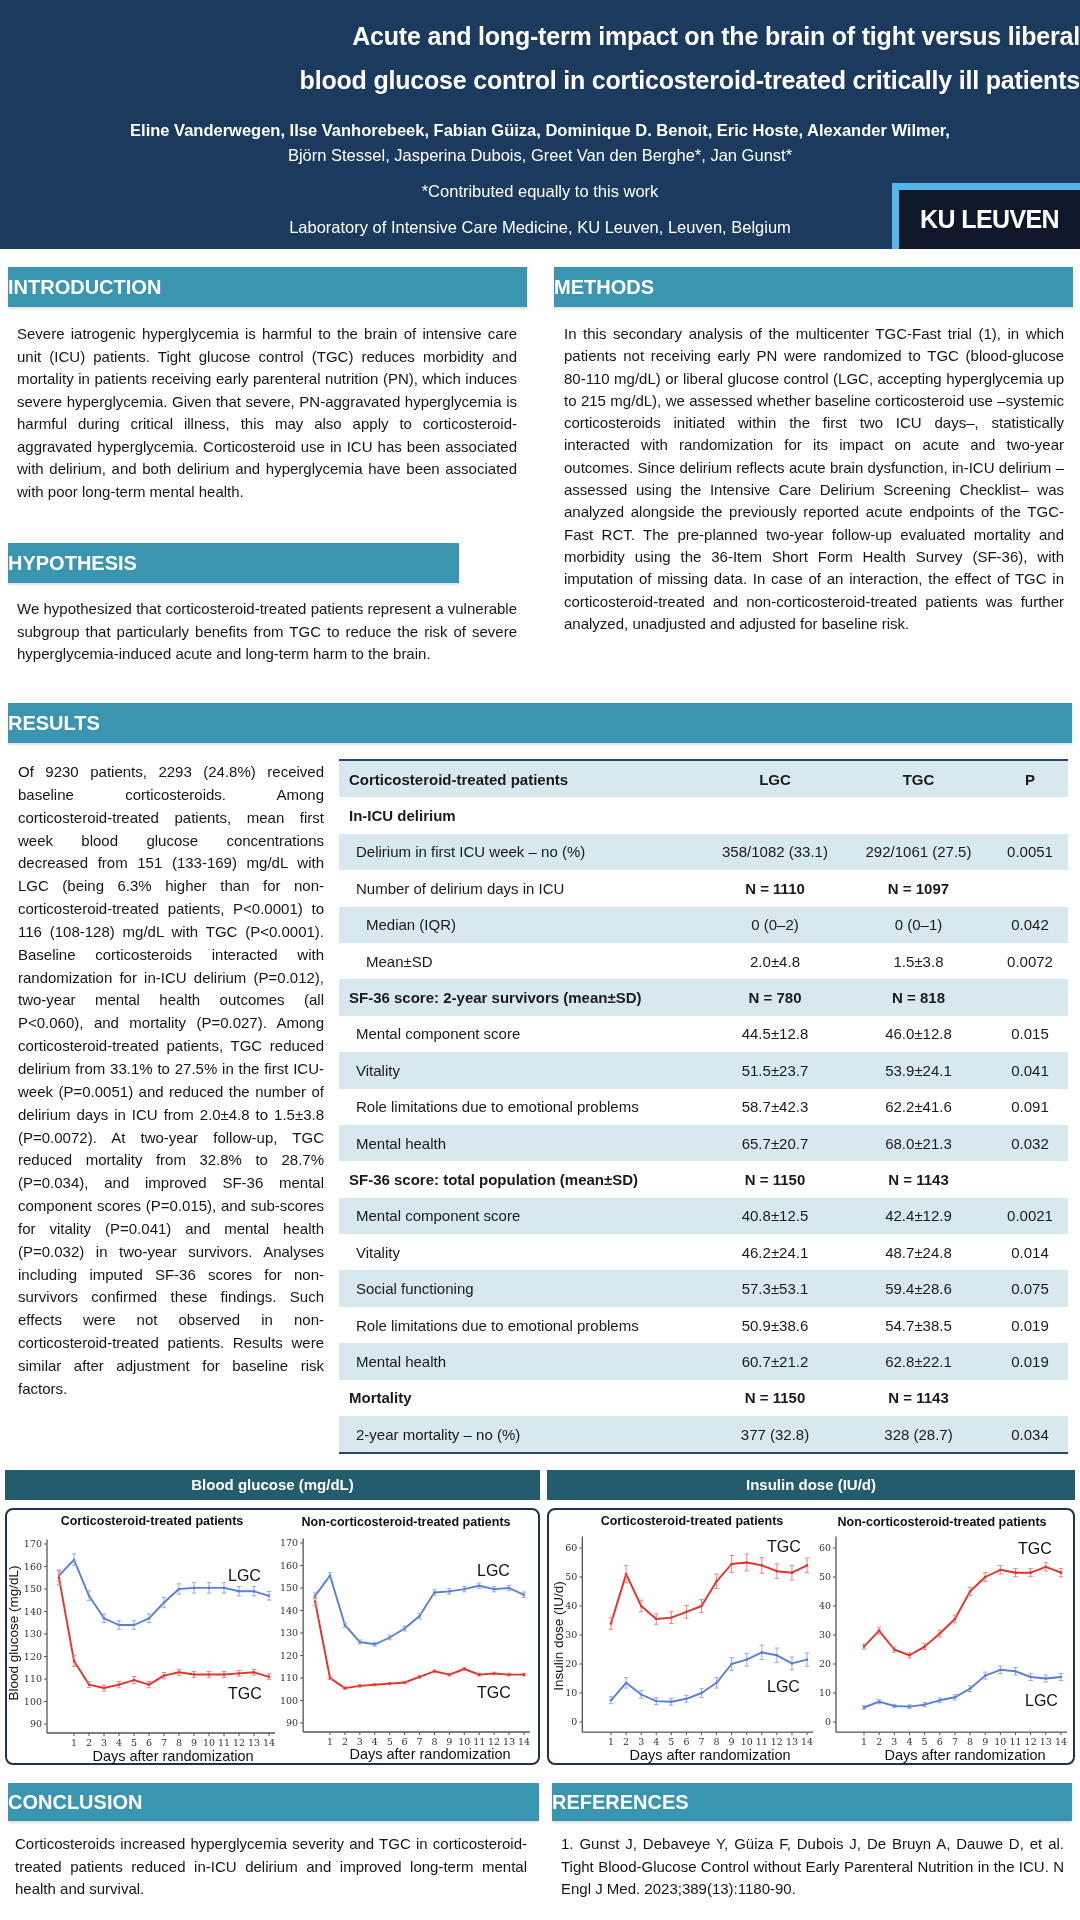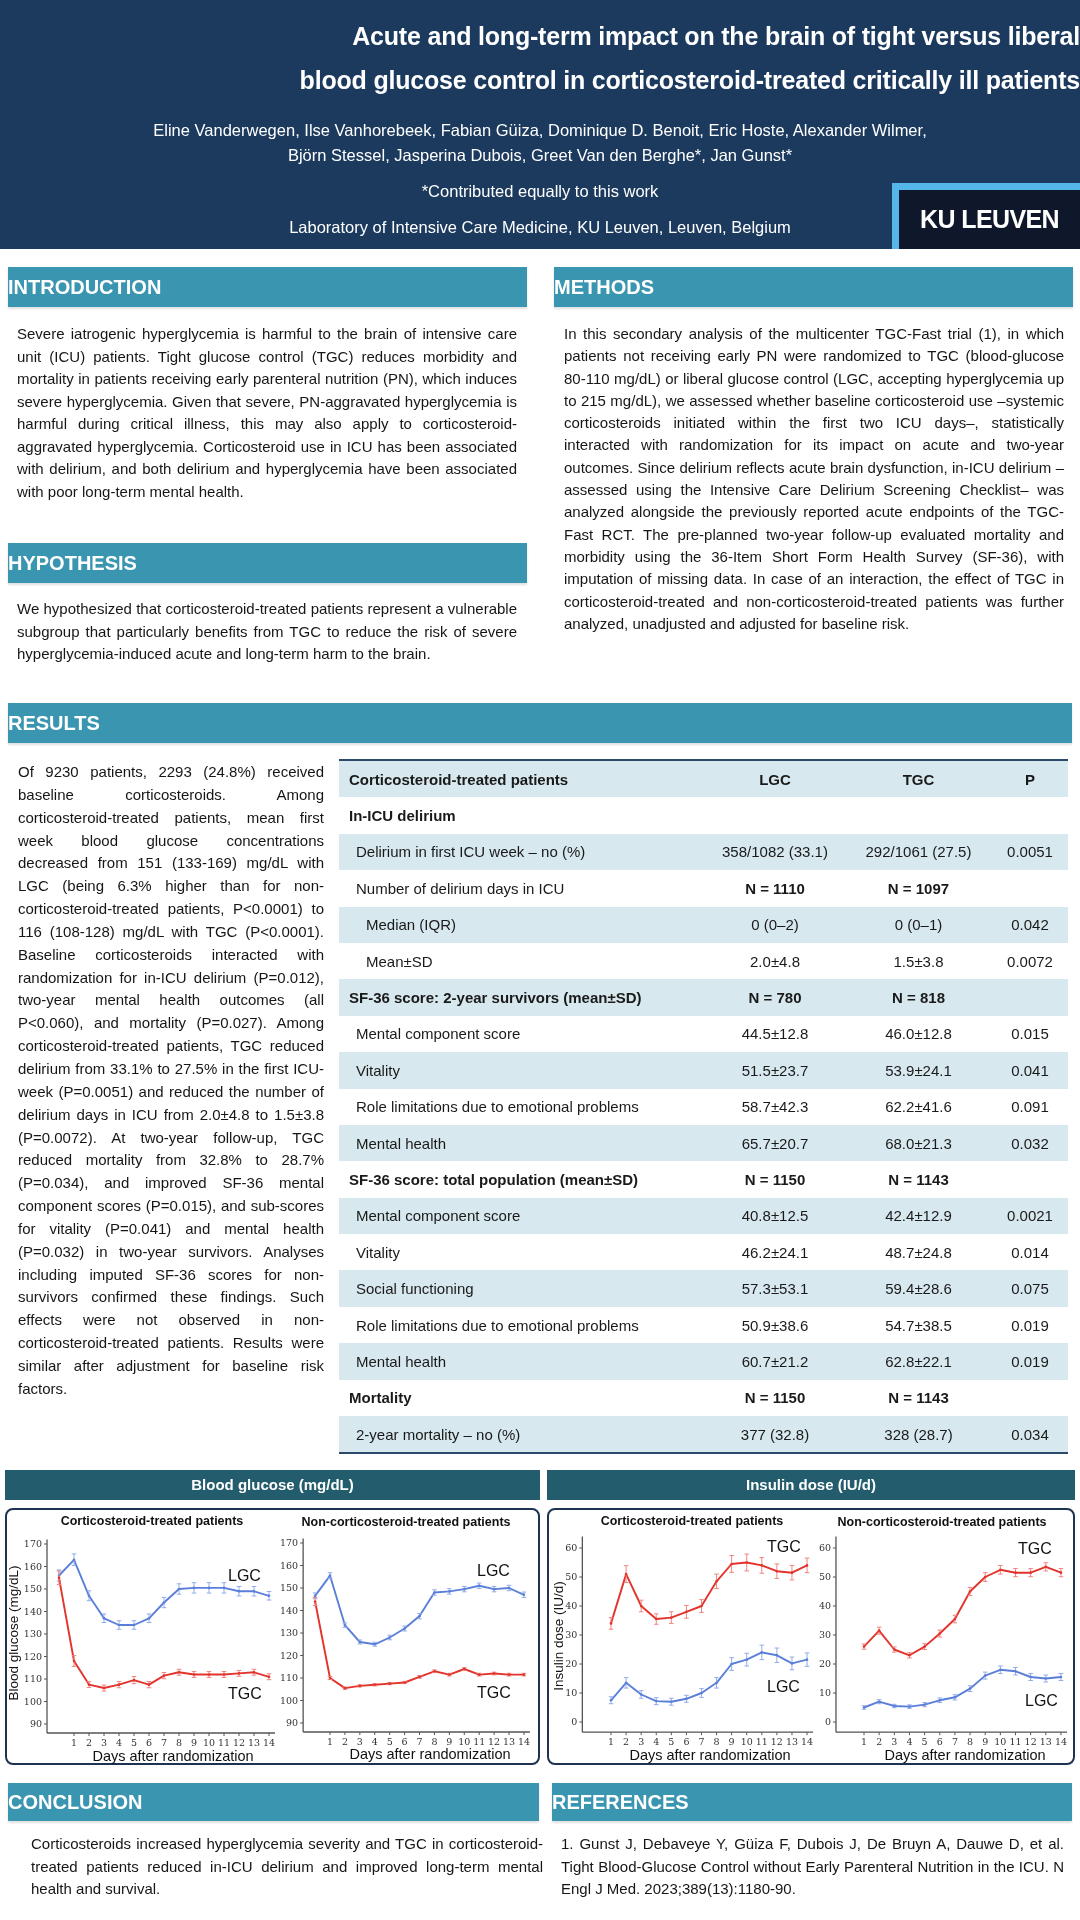--- a/index.html
+++ b/index.html
@@ -48,33 +48,33 @@
   .axlab { font-family:"Liberation Sans", sans-serif; font-size:14.5px; fill:#111; }
   .ylab { font-family:"Liberation Sans", sans-serif; font-size:13.5px; fill:#111; }
   .slab { font-family:"Liberation Sans", sans-serif; font-size:16px; fill:#111; }
 </style>
 </head>
 <body>
 
 <div id="hdr" class="abs">
   <div class="title-line" style="top:22px;">Acute and long-term impact on the brain of tight versus liberal</div>
   <div class="title-line" style="top:66px;">blood glucose control in corticosteroid-treated critically ill patients</div>
-  <div class="author-line" style="top:121px;">Eline Vanderwegen, Ilse Vanhorebeek, Fabian Güiza, Dominique D. Benoit, Eric Hoste, Alexander Wilmer,</div>
+  <div class="author-line" style="top:121px;font-weight:bold;">Eline Vanderwegen, Ilse Vanhorebeek, Fabian Güiza, Dominique D. Benoit, Eric Hoste, Alexander Wilmer,</div>
   <div class="author-line" style="top:146px;">Björn Stessel, Jasperina Dubois, Greet Van den Berghe*, Jan Gunst*</div>
   <div class="hdr-note" style="top:182px;">*Contributed equally to this work</div>
   <div class="hdr-note" style="top:218px;">Laboratory of Intensive Care Medicine, KU Leuven, Leuven, Belgium</div>
   <div id="logo">
     <span>KU LEUVEN</span>
   </div>
 </div>
 
 <div class="sec-h" style="left:8px; top:267px; width:519px;">INTRODUCTION</div>
 <div class="txt" style="left:17px; top:323px; width:500px;">Severe iatrogenic hyperglycemia is harmful to the brain of intensive care unit (ICU) patients. Tight glucose control (TGC) reduces morbidity and mortality in patients receiving early parenteral nutrition (PN), which induces severe hyperglycemia. Given that severe, PN-aggravated hyperglycemia is harmful during critical illness, this may also apply to corticosteroid-aggravated hyperglycemia. Corticosteroid use in ICU has been associated with delirium, and both delirium and hyperglycemia have been associated with poor long-term mental health.</div>
 
-<div class="sec-h" style="left:8px; top:543px; width:519px;">HYPOTHESIS</div>
+<div class="sec-h" style="left:8px; top:543px; width:451px;">HYPOTHESIS</div>
 <div class="txt" style="left:17px; top:598px; width:500px;">We hypothesized that corticosteroid-treated patients represent a vulnerable subgroup that particularly benefits from TGC to reduce the risk of severe hyperglycemia-induced acute and long-term harm to the brain.</div>
 
 <div class="sec-h" style="left:554px; top:267px; width:519px;">METHODS</div>
 <div class="txt" style="left:564px; top:323px; width:500px; line-height:22.3px;">In this secondary analysis of the multicenter TGC-Fast trial (1), in which patients not receiving early PN were randomized to TGC (blood-glucose 80-110 mg/dL) or liberal glucose control (LGC, accepting hyperglycemia up to 215 mg/dL), we assessed whether baseline corticosteroid use –systemic corticosteroids initiated within the first two ICU days–, statistically interacted with randomization for its impact on acute and two-year outcomes. Since delirium reflects acute brain dysfunction, in-ICU delirium –assessed using the Intensive Care Delirium Screening Checklist– was analyzed alongside the previously reported acute endpoints of the TGC-Fast RCT. The pre-planned two-year follow-up evaluated mortality and morbidity using the 36-Item Short Form Health Survey (SF-36), with imputation of missing data. In case of an interaction, the effect of TGC in corticosteroid-treated and non-corticosteroid-treated patients was further analyzed, unadjusted and adjusted for baseline risk.</div>
 
 <div class="sec-h" style="left:8px; top:703px; width:1064px;">RESULTS</div>
 <div class="txt" style="left:18px; top:761px; width:306px; line-height:22.85px;">Of 9230 patients, 2293 (24.8%) received baseline corticosteroids. Among corticosteroid-treated patients, mean first week blood glucose concentrations decreased from 151 (133-169) mg/dL with LGC (being 6.3% higher than for non-corticosteroid-treated patients, P&lt;0.0001) to 116 (108-128) mg/dL with TGC (P&lt;0.0001). Baseline corticosteroids interacted with randomization for in-ICU delirium (P=0.012), two-year mental health outcomes (all P&lt;0.060), and mortality (P=0.027). Among corticosteroid-treated patients, TGC reduced delirium from 33.1% to 27.5% in the first ICU-week (P=0.0051) and reduced the number of delirium days in ICU from 2.0±4.8 to 1.5±3.8 (P=0.0072). At two-year follow-up, TGC reduced mortality from 32.8% to 28.7% (P=0.034), and improved SF-36 mental component scores (P=0.015), and sub-scores for vitality (P=0.041) and mental health (P=0.032) in two-year survivors. Analyses including imputed SF-36 scores for non-survivors confirmed these findings. Such effects were not observed in non-corticosteroid-treated patients. Results were similar after adjustment for baseline risk factors.</div>
 
 <div id="tbl" class="abs">
   <div class="tr shade b">
@@ -663,15 +663,15 @@
           <circle cx="1060.95" cy="1677.05" r="1.3" fill="#5b7fd9"></circle>
         </g>
         <text x="1025" y="1706" class="slab">LGC</text>
         <text x="942" y="1526" text-anchor="middle" class="ctitle">Non-corticosteroid-treated patients</text>
         <text x="965" y="1760" text-anchor="middle" class="axlab">Days after randomization</text>
       </g>
     </g>
   </svg>
 
 <div class="sec-h" style="left:8px; top:1783px; width:531px; height:38px; line-height:38px;">CONCLUSION</div>
-<div class="txt" style="left:15px; top:1833px; width:512px;margin-left:16px;">Corticosteroids increased hyperglycemia severity and TGC in corticosteroid-treated patients reduced in-ICU delirium and improved long-term mental health and survival.</div>
+<div class="txt" style="left:15px; top:1833px; width:512px;">Corticosteroids increased hyperglycemia severity and TGC in corticosteroid-treated patients reduced in-ICU delirium and improved long-term mental health and survival.</div>
 <div class="sec-h" style="left:552px; top:1783px; width:520px; height:38px; line-height:38px;">REFERENCES</div>
 <div class="txt" style="left:561px; top:1833px; width:503px;">1. Gunst J, Debaveye Y, Güiza F, Dubois J, De Bruyn A, Dauwe D, et al. Tight Blood-Glucose Control without Early Parenteral Nutrition in the ICU. N Engl J Med. 2023;389(13):1180-90.</div>
 
 </body></html>

